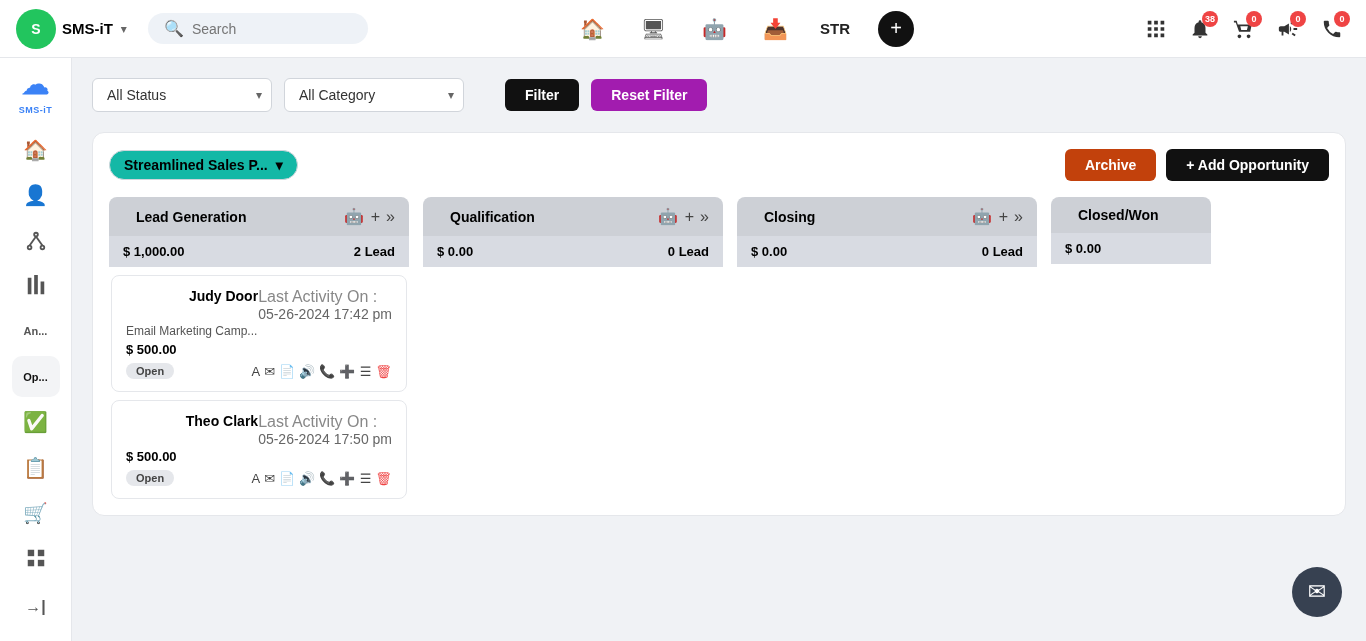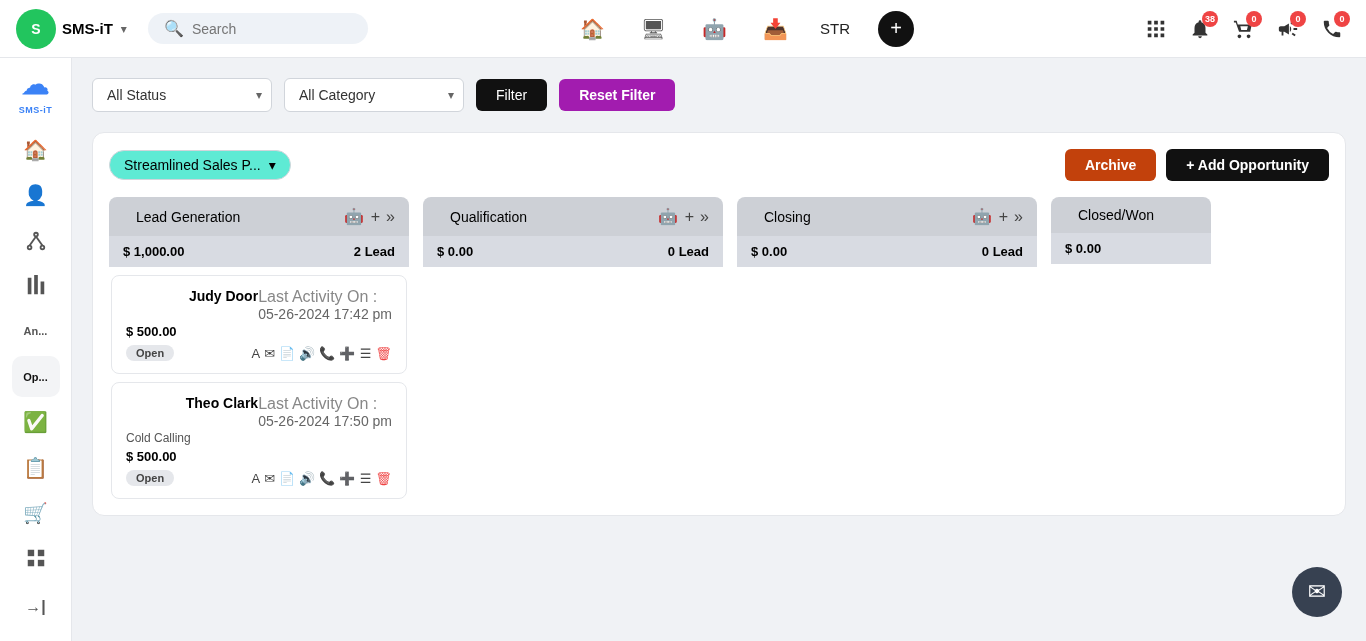--- a/index.html
+++ b/index.html
@@ -22,21 +22,21 @@
       padding: 6px 16px; gap: 8px; min-width: 220px; margin-left: 12px; cursor: text;
     }
     .topnav-search input {
       border: none; background: transparent; outline: none; font-size: 14px; color: #333; width: 160px;
     }
     .topnav-center { display: flex; align-items: center; gap: 28px; margin: 0 auto; }
     .nav-icon-btn {
       display: flex; align-items: center; justify-content: center; cursor: pointer;
       color: #555; font-size: 20px; padding: 4px;
     }
-    .nav-str { font-weight: 400; font-size: 15px; color: #222; }
+    .nav-str { font-weight: 700; font-size: 15px; color: #222; }
     .nav-plus-btn {
       width: 36px; height: 36px; border-radius: 50%; background: #111; color: #fff;
       display: flex; align-items: center; justify-content: center; font-size: 20px; cursor: pointer;
     }
     .topnav-right { display: flex; align-items: center; gap: 8px; margin-left: 16px; }
     .icon-badge-wrap { position: relative; cursor: pointer; display: flex; align-items: center; justify-content: center; width: 36px; height: 36px; }
     .icon-badge-wrap .badge {
       position: absolute; top: 0; right: 0; background: #ef4444; color: #fff;
       border-radius: 50%; font-size: 9px; min-width: 16px; height: 16px;
       display: flex; align-items: center; justify-content: center; font-weight: 700;
@@ -66,58 +66,58 @@
     }
     .filter-select {
       appearance: none; border: 1px solid #d1d5db; border-radius: 6px; padding: 8px 36px 8px 14px;
       font-size: 14px; background: #fff; cursor: pointer; min-width: 180px; color: #333; outline: none;
     }
     .select-chevron {
       position: absolute; right: 10px; pointer-events: none; color: #666; font-size: 12px;
     }
     .btn-filter {
       padding: 8px 20px; background: #111; color: #fff; border: none; border-radius: 6px;
-      font-size: 14px; cursor: pointer; font-weight: 400;
+      font-size: 14px; cursor: pointer; font-weight: 700; margin-left: 29px;
     }
     .btn-reset {
       padding: 8px 20px; background: #a21caf; color: #fff; border: none; border-radius: 6px;
       font-size: 14px; cursor: pointer; font-weight: 600;
     }
 
     
     .pipeline-card {
       background: #fff; border-radius: 12px; padding: 16px; border: 1px solid #e5e7eb;
     }
     .pipeline-header {
       display: flex; align-items: center; justify-content: space-between; margin-bottom: 16px;
     }
     .pipeline-title-wrap { display: flex; align-items: center; gap: 8px; }
     .pipeline-title-btn {
       display: flex; align-items: center; gap: 8px; border: 1px solid #d1d5db; border-radius: 20px;
-      padding: 6px 14px; cursor: pointer; background: #5eead4; font-size: 14px; font-weight: 400; justify-content: flex-end;
+      padding: 6px 14px; cursor: pointer; background: #14b8a6; font-size: 14px; font-weight: 700; justify-content: flex-end;
     }
     .pipeline-header-actions { display: flex; gap: 10px; }
     .btn-archive {
       background: #c2410c; color: #fff; border: none; border-radius: 6px;
       padding: 8px 20px; font-size: 14px; cursor: pointer; font-weight: 600;
     }
     .btn-add-opp {
       background: #111; color: #fff; border: none; border-radius: 6px;
       padding: 8px 20px; font-size: 14px; cursor: pointer; font-weight: 700;
       display: flex; align-items: center; gap: 6px;
     }
 
     
     .kanban { display: flex; gap: 14px; overflow-x: auto; }
     .kanban-col { min-width: 300px; flex: 0 0 300px; }
     .col-header {
       background: #cdd0d6; border-radius: 8px 8px 0 0; padding: 10px 14px;
       display: flex; align-items: center; gap: 6px;
     }
-    .col-header-title { font-weight: 400; font-size: 14px; flex: 1; padding-left: 13px; }
+    .col-header-title { font-weight: 700; font-size: 14px; flex: 1; padding-left: 13px; }
     .col-header-icon { font-size: 16px; cursor: pointer; color: #444; }
     .col-summary {
       background: #d8dbe2; padding: 8px 14px; display: flex; justify-content: space-between;
       align-items: center; font-size: 13px; font-weight: 600; margin-bottom: 8px;
     }
     .col-body { display: flex; flex-direction: column; gap: 8px; padding: 0 2px; }
 
     
     .opp-card {
       background: #fff; border-radius: 8px; border: 1px solid #e5e7eb; padding: 12px 14px;
@@ -304,63 +304,63 @@
           <span>2 Lead</span>
         </div>
         <div class="col-body">
 
           <div class="opp-card">
             <div class="opp-card-top">
               <span class="opp-name">Judy Door</span>
               <div>
                 <div class="opp-activity-label">Last Activity On :</div>
                 <div class="opp-activity">05-26-2024 17:42 pm</div>
+              </div>
+            </div>
+            <div class="opp-sub">Email Marketing Camp...</div>
+            <div class="opp-amount">$ 500.00</div>
+            <div class="opp-footer">
+              <span class="opp-status">Open</span>
+              <div class="opp-actions">
+                <span class="opp-action-icon">A</span>
+                <span class="opp-action-icon">✉</span>
+                <span class="opp-action-icon">📄</span>
+                <span class="opp-action-icon">🔊</span>
+                <span class="opp-action-icon">📞</span>
+                <span class="opp-action-icon">➕</span>
+                <span class="opp-action-icon">☰</span>
+                <span class="opp-action-icon red">🗑</span>
+              </div>
+            </div>
+          </div>
+
+          <div class="opp-card">
+            <div class="opp-card-top">
+              <span class="opp-name">Theo Clark</span>
+              <div>
+                <div class="opp-activity-label">Last Activity On :</div>
+                <div class="opp-activity">05-26-2024 17:50 pm</div>
               </div>
             </div>
             <div class="opp-amount">$ 500.00</div>
             <div class="opp-footer">
               <span class="opp-status">Open</span>
               <div class="opp-actions">
                 <span class="opp-action-icon">A</span>
                 <span class="opp-action-icon">✉</span>
                 <span class="opp-action-icon">📄</span>
                 <span class="opp-action-icon">🔊</span>
                 <span class="opp-action-icon">📞</span>
                 <span class="opp-action-icon">➕</span>
                 <span class="opp-action-icon">☰</span>
                 <span class="opp-action-icon red">🗑</span>
               </div>
             </div>
           </div>
 
-          <div class="opp-card">
-            <div class="opp-card-top">
-              <span class="opp-name">Theo Clark</span>
-              <div>
-                <div class="opp-activity-label">Last Activity On :</div>
-                <div class="opp-activity">05-26-2024 17:50 pm</div>
-              </div>
-            </div>
-            <div class="opp-sub">Cold Calling</div>
-            <div class="opp-amount">$ 500.00</div>
-            <div class="opp-footer">
-              <span class="opp-status">Open</span>
-              <div class="opp-actions">
-                <span class="opp-action-icon">A</span>
-                <span class="opp-action-icon">✉</span>
-                <span class="opp-action-icon">📄</span>
-                <span class="opp-action-icon">🔊</span>
-                <span class="opp-action-icon">📞</span>
-                <span class="opp-action-icon">➕</span>
-                <span class="opp-action-icon">☰</span>
-                <span class="opp-action-icon red">🗑</span>
-              </div>
-            </div>
-          </div>
-
         </div>
       </div>
 
       <div class="kanban-col">
         <div class="col-header">
           <span class="col-header-title">Qualification</span>
           <span class="col-header-icon">🤖</span>
           <span class="col-header-icon">+</span>
           <span class="col-header-icon">»</span>
         </div>

